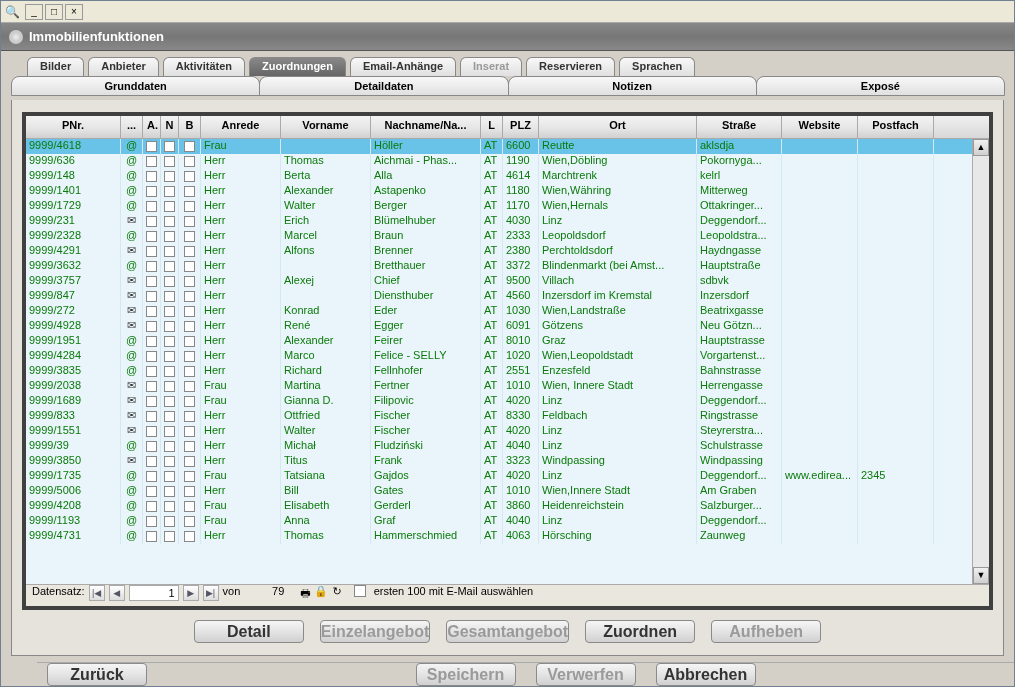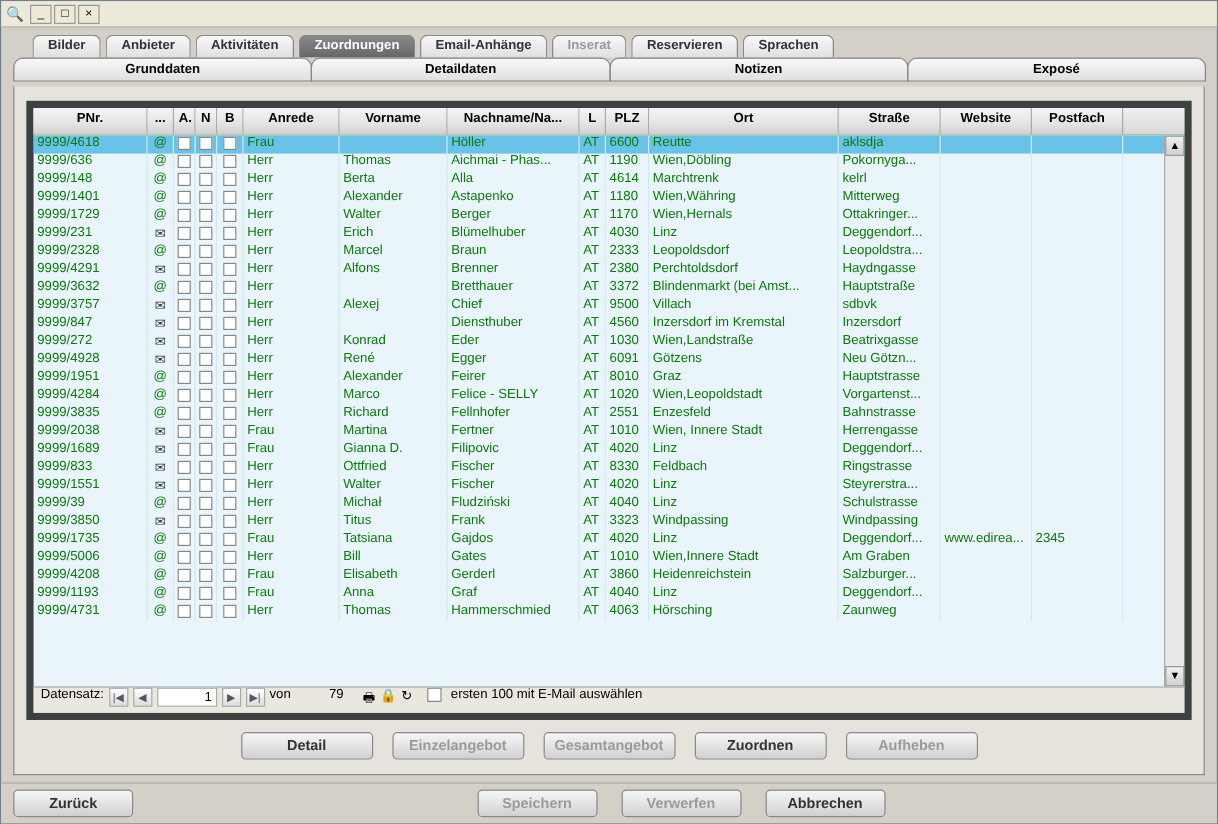--- a/index.html
+++ b/index.html
@@ -126,22 +126,22 @@
   padding: 12px 10px 6px 10px;
   flex: 1;
   display: flex;
   flex-direction: column;
 }
 
 .grid-wrap {
   flex: 1;
   display: flex;
   flex-direction: column;
-  border: 6px solid #404040;
-  background: #86efac;
+  border: 4px solid #404040;
+  background: #fca5a5;
 }
 .grid-head {
   display: flex;
   background: linear-gradient(#f0f0f0, #d8d8d8);
   border-bottom: 1px solid #aaa;
 }
 .grid-head .hc {
   border-right: 1px solid #aaa;
   padding: 3px 4px;
   font-weight: bold;
@@ -263,53 +263,58 @@
   justify-content: center;
   gap: 16px;
   padding: 10px 0 6px 0;
 }
 .btn {
   min-width: 110px;
   height: 23px;
   background: linear-gradient(#f5f5f5 0%, #e4e4e4 50%, #d0d0d0 100%);
   border: 1px solid #8a8a8a;
   border-radius: 4px;
-  font-size: 12px;
+  font-size: 16px;
   font-weight: bold;
   text-align: center;
   line-height: 21px;
   cursor: pointer;
   color: #333;
 }
 .btn.disabled { color: #9a9a9a; cursor: default; }
 
 .bottombar {
-  height: 34px;
+  height: 24px;
   background: #d4d0c8;
   display: flex;
   align-items: center;
   padding: 0 10px;
   gap: 20px;
   border-top: 1px solid #aaa;
+  margin-left: 36px;
 }
 .bottombar .btn { min-width: 100px; }
 
 </style>
 </head>
 <body>
 
 <div class="window">
 
   <div class="titlebar">
     <span class="icon">🔍</span>
     <span class="win-btn">_</span>
     <span class="win-btn">□</span>
     <span class="win-btn">×</span>
   </div>
 
+  <div class="funcbar">
+    <span class="circle"></span>
+    <span>Immobilienfunktionen</span>
+  </div>
 
   <div class="content">
 
     <div class="tab-rows">
       <div class="tab-row1" id="tabrow1">
           <div class="tab1">Bilder</div>
           <div class="tab1">Anbieter</div>
           <div class="tab1">Aktivitäten</div>
           <div class="tab1 active">Zuordnungen</div>
           <div class="tab1">Email-Anhänge</div>

